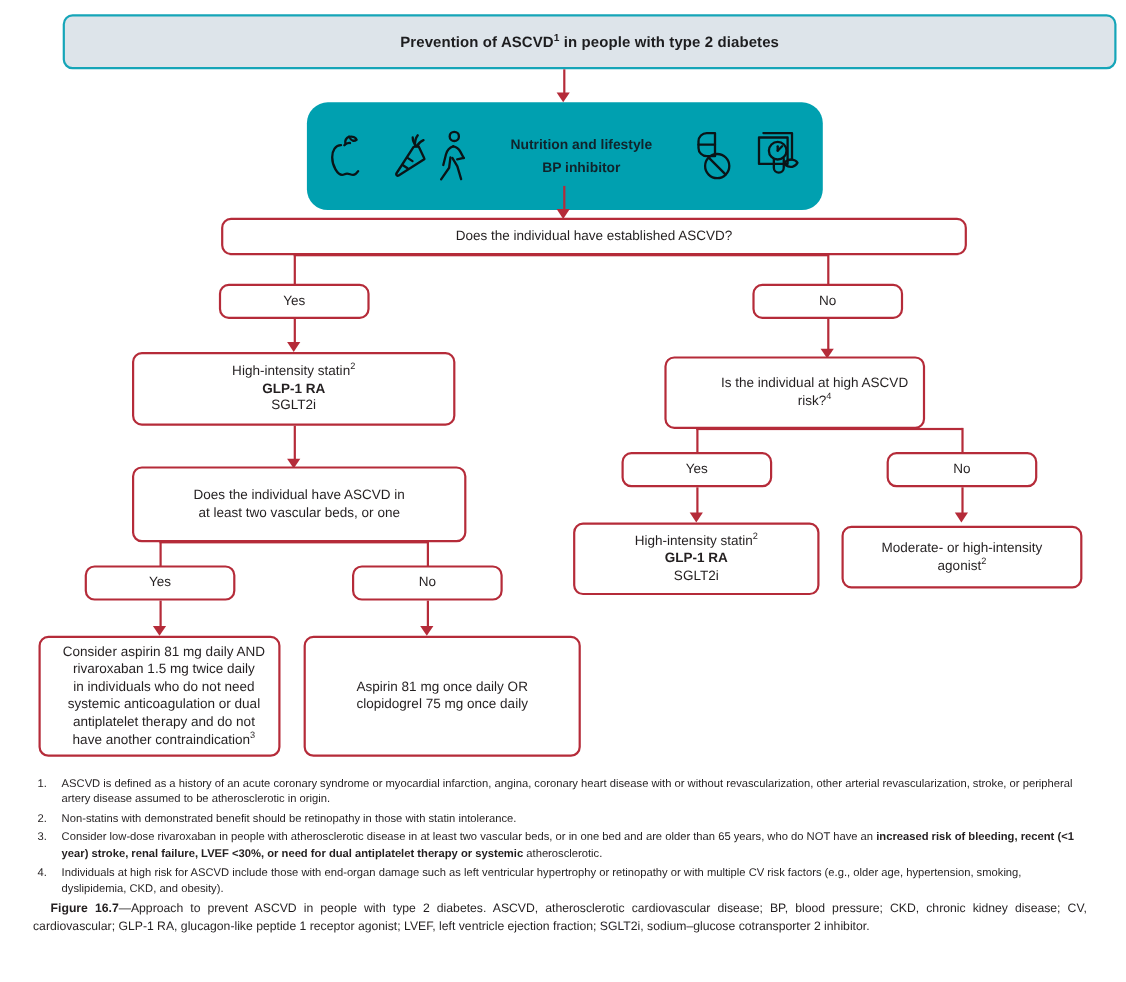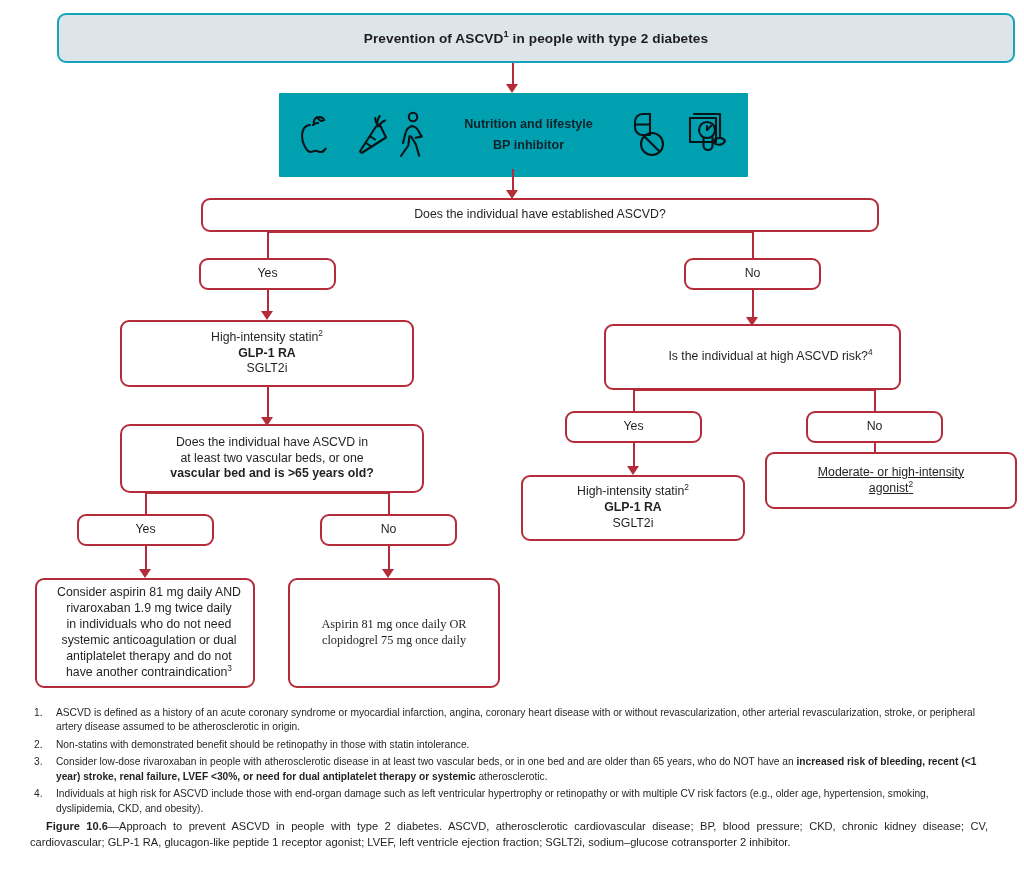--- a/index.html
+++ b/index.html
@@ -43,23 +43,23 @@
     font-weight:bold;font-size:13.6px;color:#1d1d1f;
     letter-spacing:.1px;
     margin-left:24px;
   }
   .sup{font-size:.68em;vertical-align:super;line-height:0;}
 
   
   .teal-box{
     position:absolute;
     box-sizing:border-box;
-    left:279px;top:93px;width:469px;height:84px;
+    left:279px;top:93px;width:469px;height:98px;
     background:#00a0b0;
-    border-radius:1px;
+    border-radius:19px;
     display:flex;align-items:center;justify-content:space-between;
     padding:0 14px;
   }
   .teal-text{
     color:#10232b;font-weight:bold;font-size:12.6px;
     text-align:center;line-height:1.65;flex:1;
   }
   .icon-group{display:flex;align-items:center;gap:4px;}
   .icon-group svg{display:block;}
 
@@ -190,25 +190,24 @@
     <div class="inner">
       <div><span>High-intensity statin</span><span class="sup">2</span></div>
       <div class="bold">GLP-1 RA</div>
       <div>SGLT2i</div>
     </div>
   </div>
 
   <div class="vline" style="left:267px;top:387px;height:32px;"></div>
   <div class="arrow" style="left:260.5px;top:417px;"></div>
 
-  <div class="box" style="left:120px;top:424px;width:304px;height:69px;border-radius:10px;">
+  <div class="box" style="left:120px;top:424px;width:304px;height:69px;">
     <div class="inner">
       <div>Does the individual have ASCVD in</div>
       <div>at least two vascular beds, or one</div>
-      <div class="bold">vascular bed and is &gt;65 years old?</div>
     </div>
   </div>
 
   <div class="hline" style="left:145px;top:492px;width:244px;"></div>
   <div class="vline" style="left:145px;top:492px;height:23px;"></div>
   <div class="vline" style="left:388px;top:492px;height:23px;"></div>
 
   <div class="box" style="left:77px;top:514px;width:137px;height:32px;">
     <div class="inner">Yes</div>
   </div>
@@ -218,36 +217,36 @@
 
   <div class="vline" style="left:145px;top:546px;height:25px;"></div>
   <div class="arrow" style="left:138.5px;top:569px;"></div>
 
   <div class="vline" style="left:388px;top:546px;height:25px;"></div>
   <div class="arrow" style="left:381.5px;top:569px;"></div>
 
   <div class="box" style="left:35px;top:578px;width:220px;height:110px;padding-left:16px;">
     <div class="inner">
       <div>Consider aspirin 81 mg daily AND</div>
-      <div>rivaroxaban 1.9 mg twice daily</div>
+      <div>rivaroxaban 1.5 mg twice daily</div>
       <div>in individuals who do not need</div>
       <div>systemic anticoagulation or dual</div>
       <div>antiplatelet therapy and do not</div>
       <div><span>have another contraindication</span><span class="sup">3</span></div>
     </div>
   </div>
 
-  <div class="box" style="left:288px;top:578px;width:212px;height:110px;font-family:Liberation Serif, serif;">
+  <div class="box" style="left:276px;top:578px;width:252px;height:110px;">
     <div class="inner">
       <div>Aspirin 81 mg once daily OR</div>
       <div>clopidogrel 75 mg once daily</div>
     </div>
   </div>
 
-  <div class="box" style="left:604px;top:324px;width:297px;height:66px;padding-left:44px;">
+  <div class="box" style="left:604px;top:324px;width:237px;height:66px;padding-left:44px;">
     <div class="inner"><span>Is the individual at high ASCVD risk?</span><span class="sup">4</span></div>
   </div>
 
   <div class="hline" style="left:633px;top:389px;width:242px;"></div>
   <div class="vline" style="left:633px;top:389px;height:23px;"></div>
   <div class="vline" style="left:874px;top:389px;height:23px;"></div>
 
   <div class="box" style="left:565px;top:411px;width:137px;height:32px;">
     <div class="inner">Yes</div>
   </div>
@@ -262,21 +261,21 @@
   <div class="arrow" style="left:867.5px;top:466px;"></div>
 
   <div class="box" style="left:521px;top:475px;width:224px;height:66px;">
     <div class="inner">
       <div><span>High-intensity statin</span><span class="sup">2</span></div>
       <div class="bold">GLP-1 RA</div>
       <div>SGLT2i</div>
     </div>
   </div>
 
-  <div class="box" style="left:765px;top:452px;width:252px;height:57px;text-decoration:underline;">
+  <div class="box" style="left:765px;top:478px;width:219px;height:57px;">
     <div class="inner">
       <div>Moderate- or high-intensity</div>
       <div><span>agonist</span><span class="sup">2</span></div>
     </div>
   </div>
 
   <div class="footnotes">
     <div class="fn-row">
       <div class="fn-num">1.</div>
       <div class="fn-text">ASCVD is defined as a history of an acute coronary syndrome or myocardial infarction, angina, coronary heart disease with or without revascularization, other arterial revascularization, stroke, or peripheral artery disease assumed to be atherosclerotic in origin.</div>
@@ -288,15 +287,15 @@
     <div class="fn-row">
       <div class="fn-num">3.</div>
       <div class="fn-text"><span>Consider low-dose rivaroxaban in people with atherosclerotic disease in at least two vascular beds, or in one bed and are older than 65 years, who do NOT have an </span><b>increased risk of bleeding, recent (&lt;1 year) stroke, renal failure, LVEF &lt;30%, or need for dual antiplatelet therapy or systemic</b><span> atherosclerotic.</span></div>
     </div>
     <div class="fn-row">
       <div class="fn-num">4.</div>
       <div class="fn-text">Individuals at high risk for ASCVD include those with end-organ damage such as left ventricular hypertrophy or retinopathy or with multiple CV risk factors (e.g., older age, hypertension, smoking, dyslipidemia, CKD, and obesity).</div>
     </div>
   </div>
 
-  <div class="caption"><b>Figure 10.6</b><span>—Approach to prevent ASCVD in people with type 2 diabetes. ASCVD, atherosclerotic cardiovascular disease; BP, blood pressure; CKD, chronic kidney disease; CV, cardiovascular; GLP-1 RA, glucagon-like peptide 1 receptor agonist; LVEF, left ventricle ejection fraction; SGLT2i, sodium–glucose cotransporter 2 inhibitor.</span></div>
+  <div class="caption"><b>Figure 16.7</b><span>—Approach to prevent ASCVD in people with type 2 diabetes. ASCVD, atherosclerotic cardiovascular disease; BP, blood pressure; CKD, chronic kidney disease; CV, cardiovascular; GLP-1 RA, glucagon-like peptide 1 receptor agonist; LVEF, left ventricle ejection fraction; SGLT2i, sodium–glucose cotransporter 2 inhibitor.</span></div>
 
 </div>
 
 </body></html>

